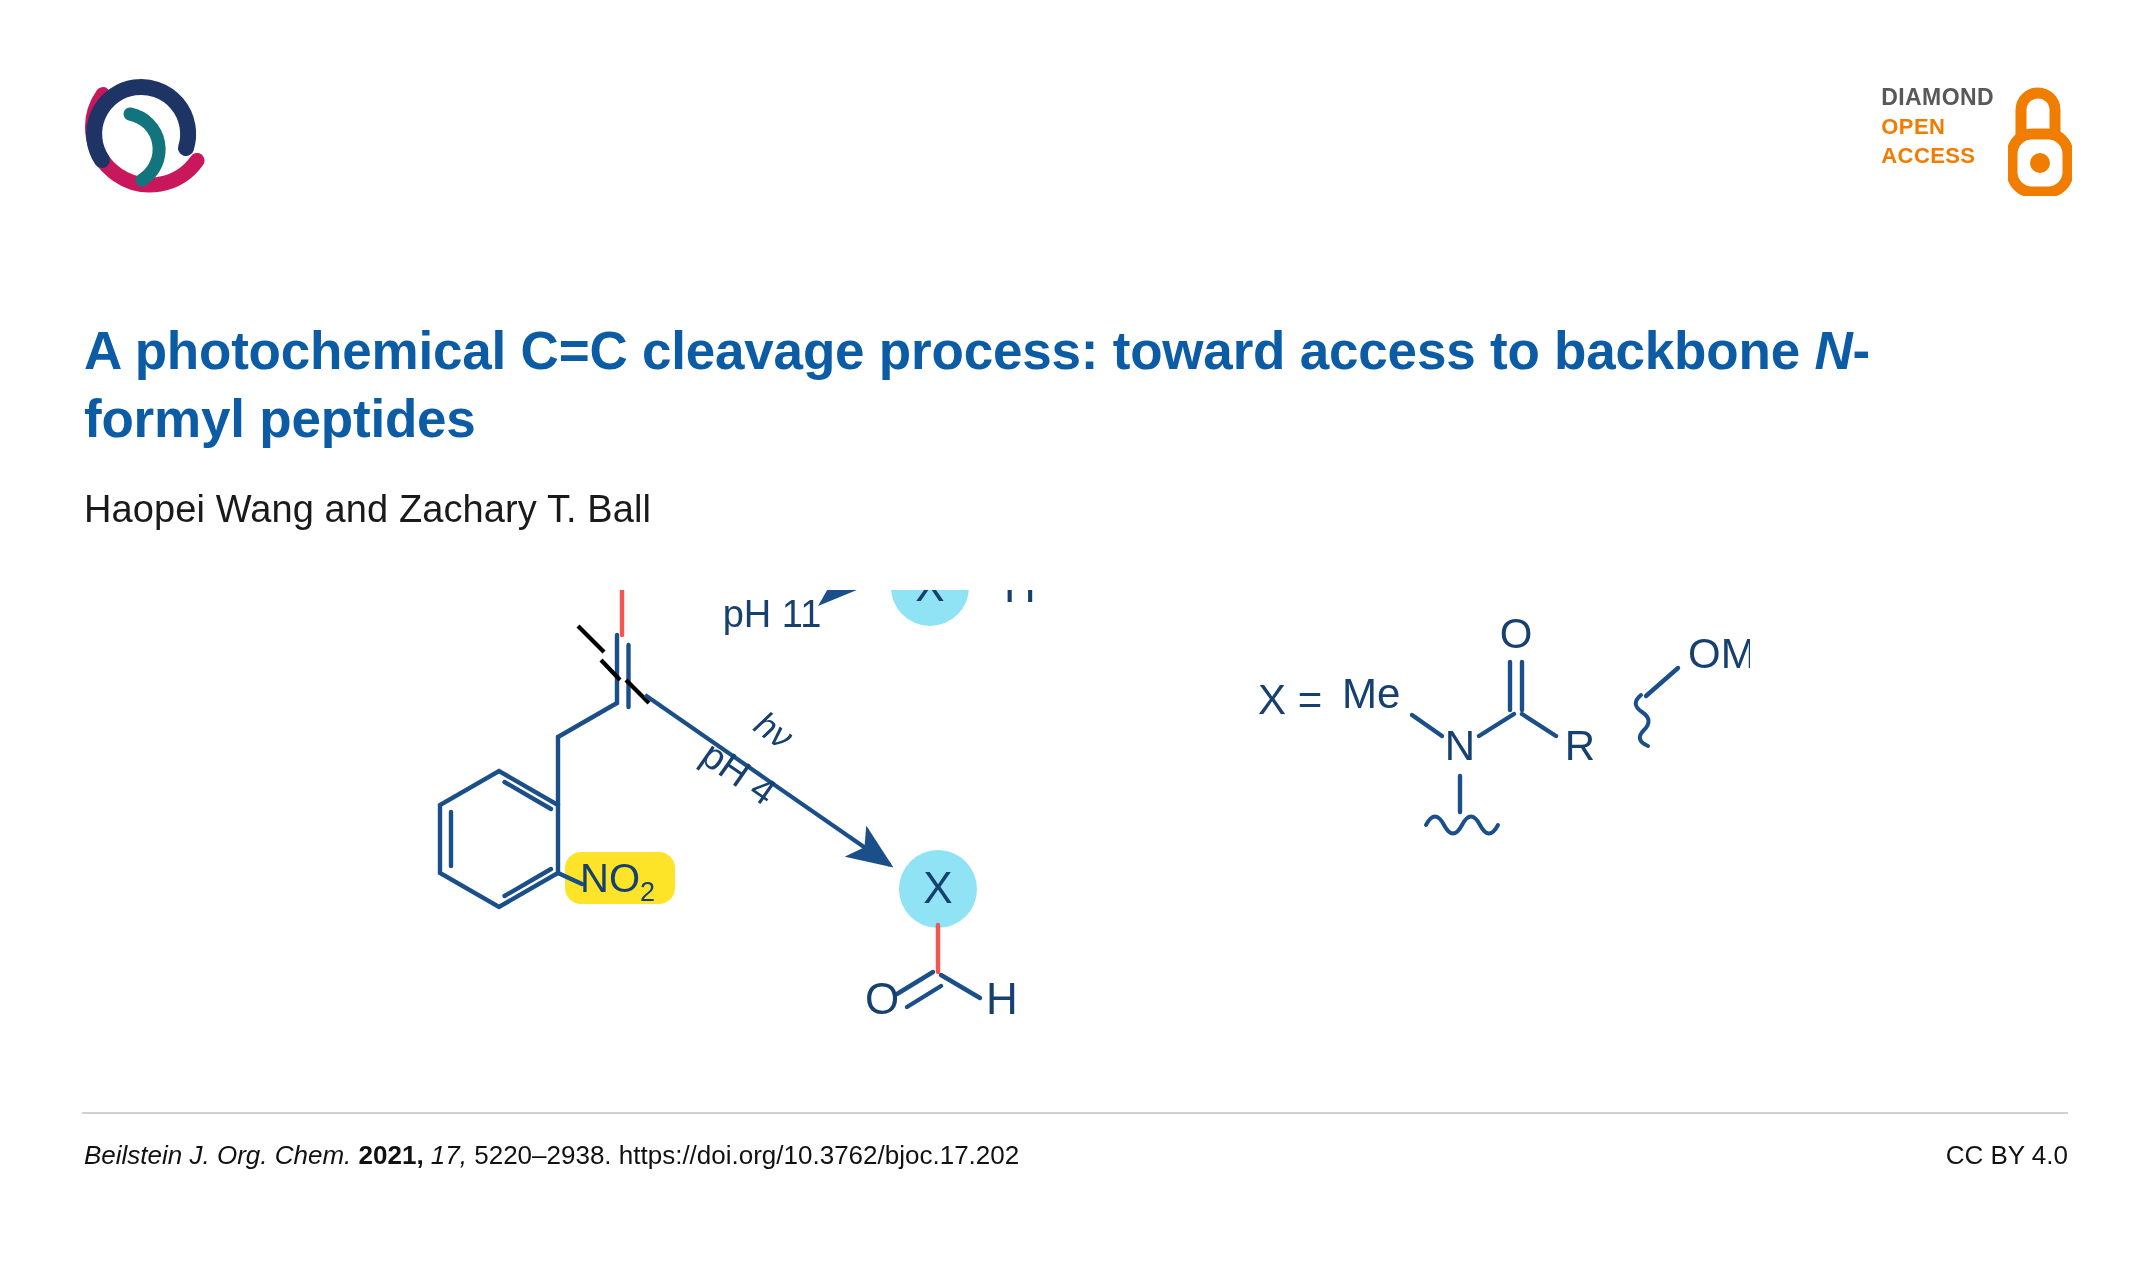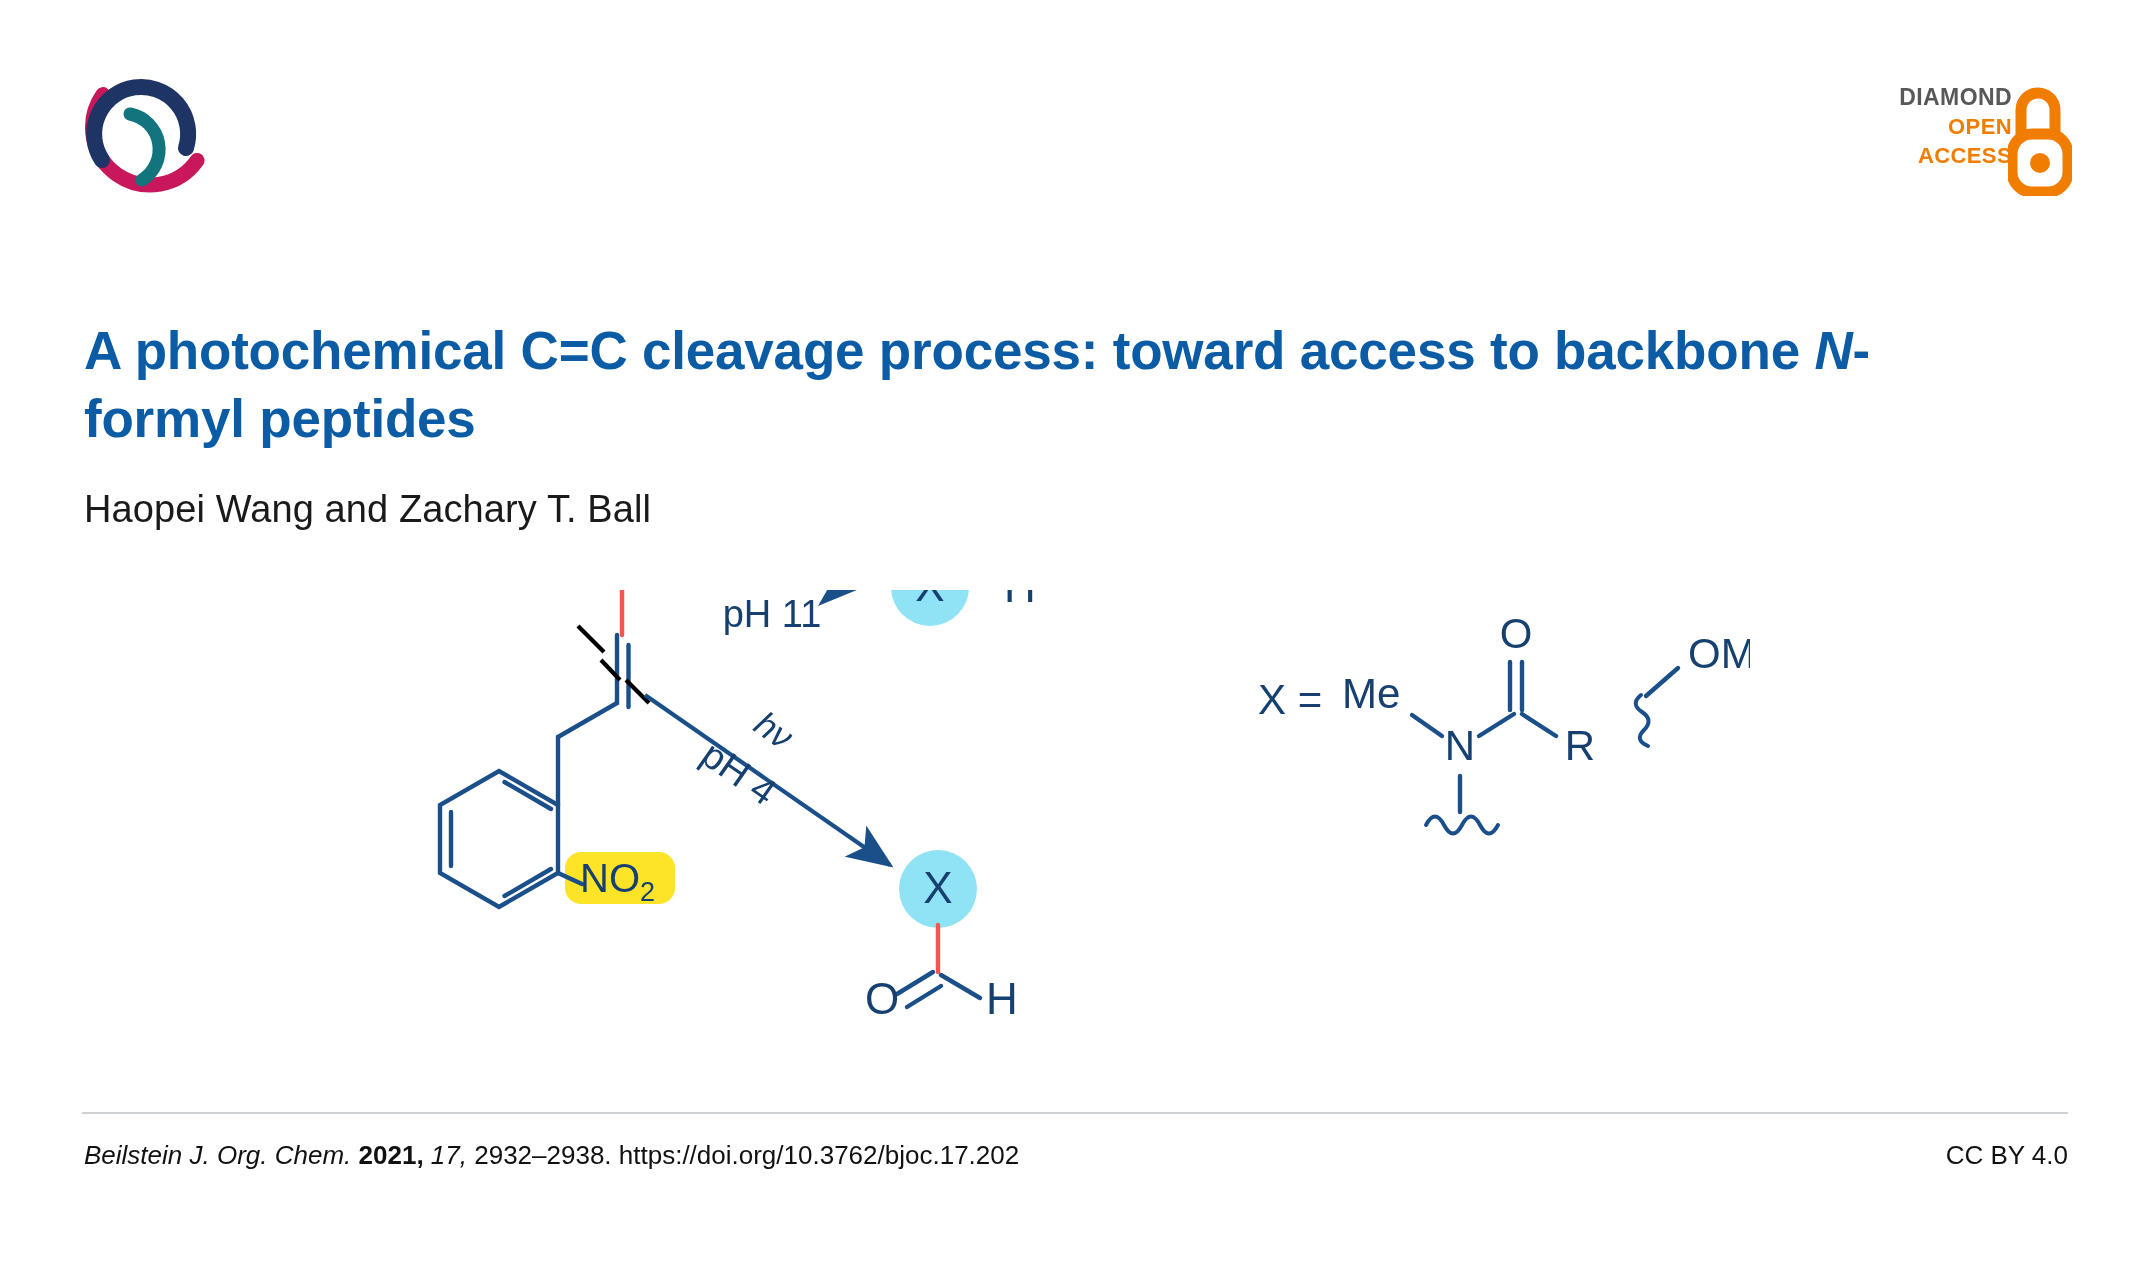--- a/index.html
+++ b/index.html
@@ -47,22 +47,21 @@
   }
 
   
   #oa-badge {
     position: absolute;
     right: 78px; top: 82px;
     width: 220px; height: 118px;
   }
   #oa-badge-text {
     position: absolute;
-    right: 60px; top: 0;
-    text-align: right;
+    right: 78px; top: 0;
     line-height: 1.32;
   }
   #oa-badge-text .oa-diamond {
     display: block;
     font-size: 23px;
     font-weight: 700;
     color: #58585a;
     letter-spacing: 0.4px;
   }
   #oa-badge-text .oa-open,
@@ -266,15 +265,15 @@
 
     <path d="M 1218 156 q -14 -6 -4 -16 q 10 -10 -2 -18 q -12 -8 -1 -17" fill="none" stroke="#1b4f8a" stroke-width="4" stroke-linecap="round"></path>
     <line x1="1216" y1="106" x2="1248" y2="78" stroke="#1b4f8a" stroke-width="4.4" stroke-linecap="round"></line>
     <text x="1258" y="78" font-family="Liberation Sans, sans-serif" font-size="42" fill="#16406f">OMe</text>
 
   </svg>
 </div>
 
 <div id="footer-rule"></div>
 
-<div id="footer-citation"><span class="cit-ital">Beilstein J. Org. Chem.</span><span class="cit-bold"> 2021,</span><span class="cit-ital"> 17,</span><span class="cit-roman"> 2932–2938. https://doi.org/10.3762/bjoc.17.202</span></div>
+<div id="footer-citation"><span class="cit-ital">Beilstein J. Org. Chem.</span><span class="cit-bold"> 2021,</span><span class="cit-ital"> 17,</span><span class="cit-roman"> 5220–2938. https://doi.org/10.3762/bjoc.17.202</span></div>
 
 <div id="footer-license">CC BY 4.0</div>
 
 </body></html>

